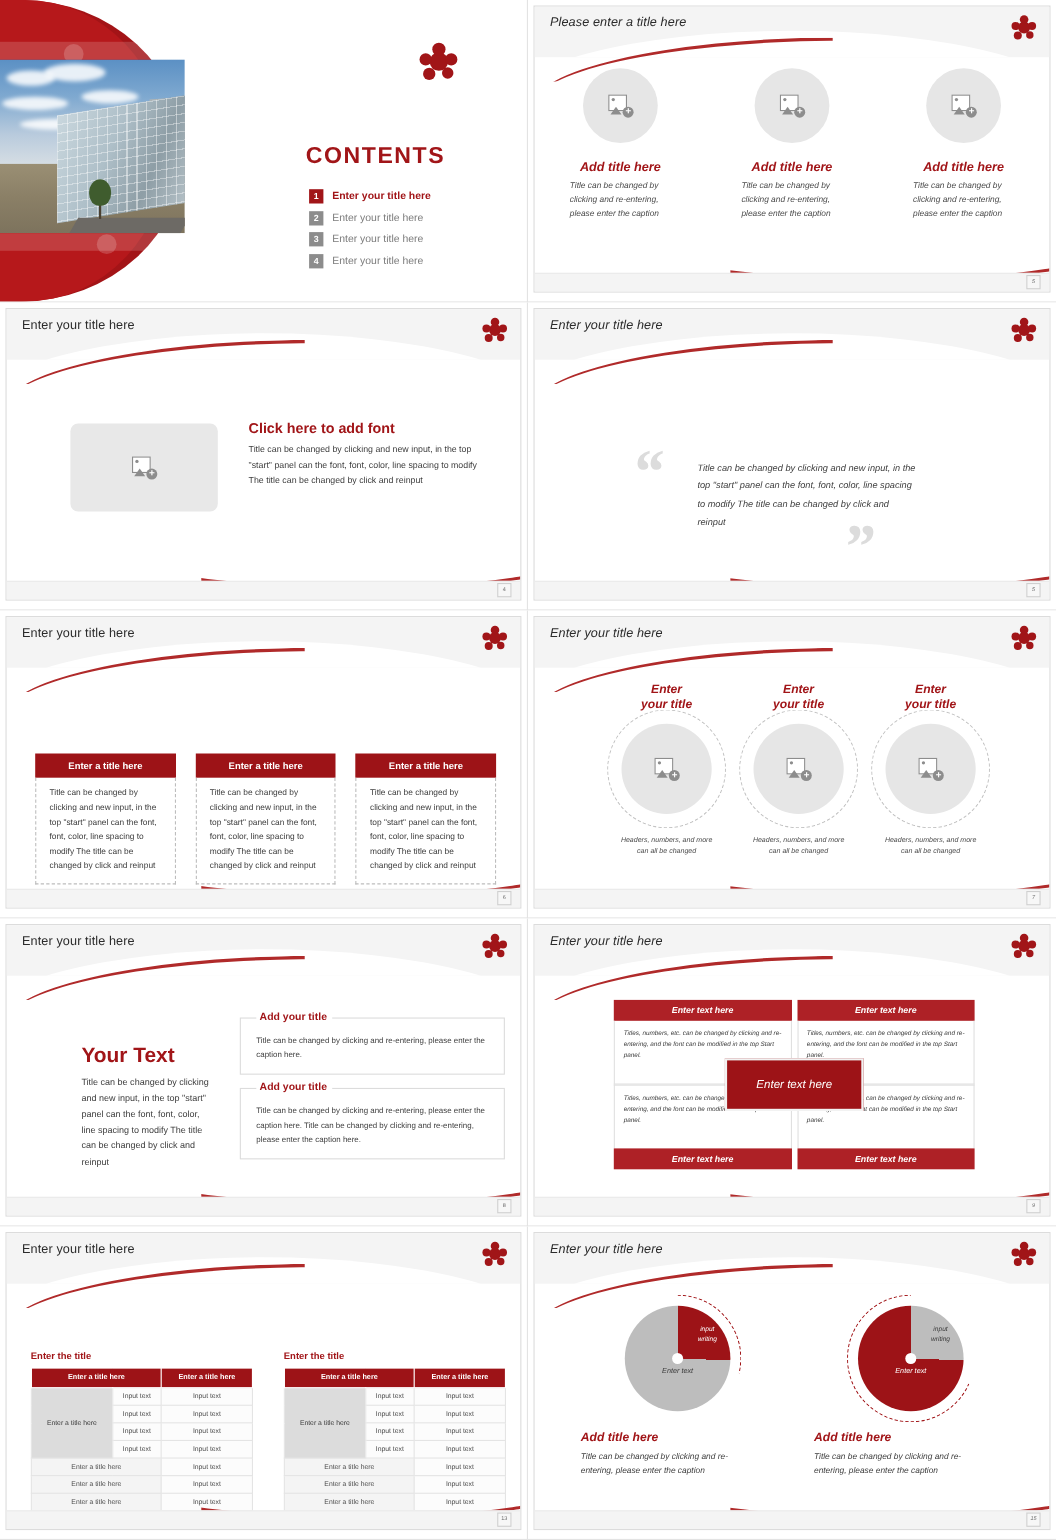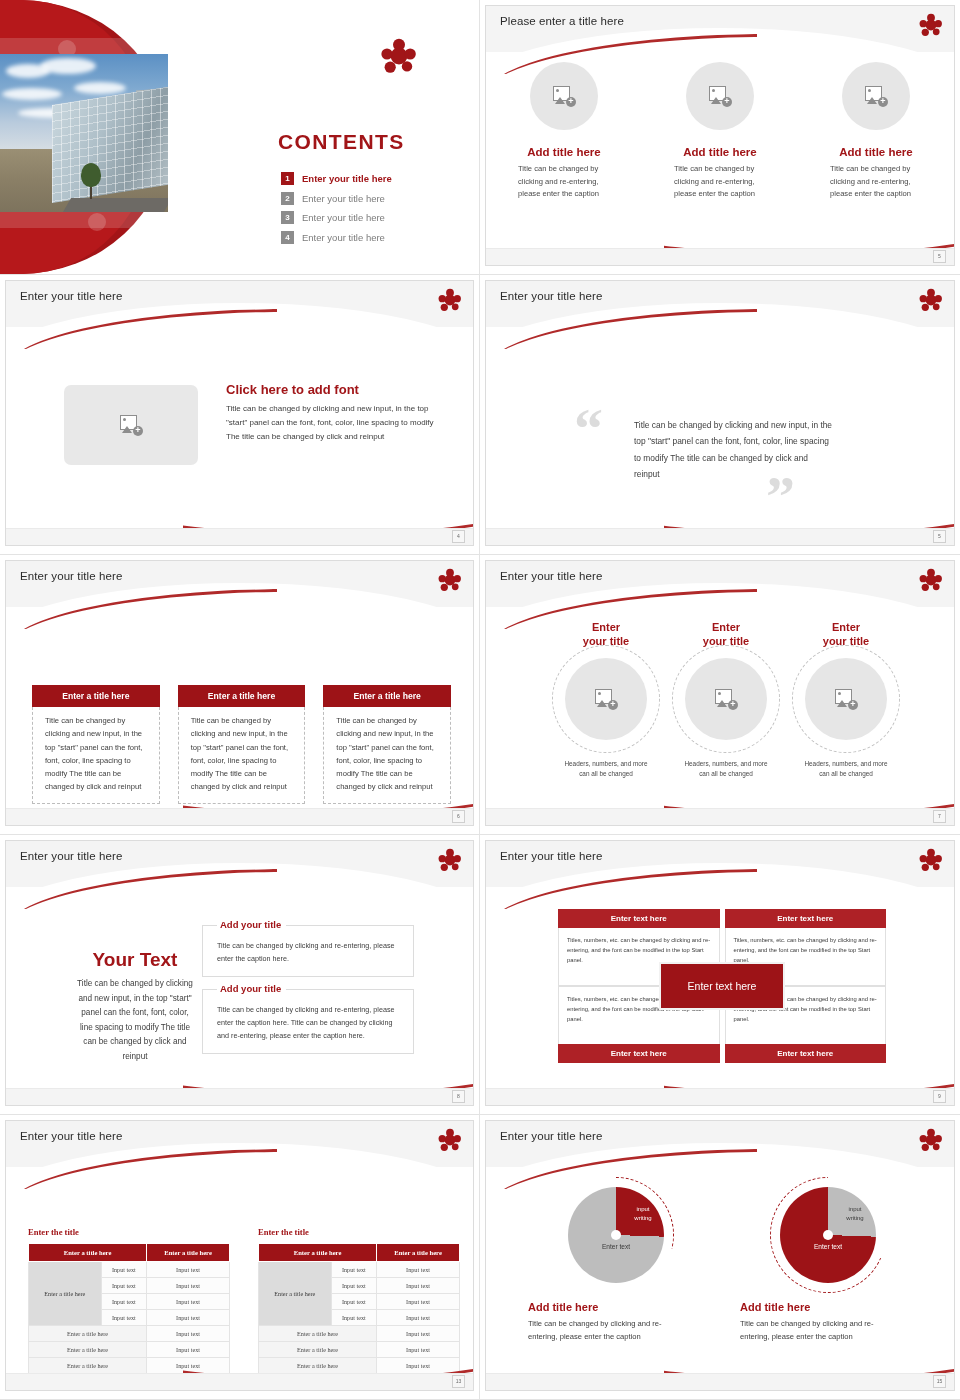--- a/index.html
+++ b/index.html
@@ -15,21 +15,21 @@
     grid-template-rows: 275px 280px 280px 280px 285px;
     width: 960px; height: 1400px;
   }
   .slide {
     position: relative;
     background: #ffffff;
     overflow: hidden;
     border-right: 1px solid #e3e3e3;
     border-bottom: 1px solid #e3e3e3;
   }
-  .slide.r { border-right: none; }
+  .slide.r { border-right: none; font-style: italic; }
 
   
   .inner {
     position: absolute;
     left: 5px; top: 5px; right: 5px; bottom: 8px;
     background: #fff;
     border: 1px solid #dcdcdc;
     overflow: hidden;
   }
   .hdr-band {
@@ -272,24 +272,24 @@
   .s6-disc {
     width: 82px; height: 82px; border-radius: 50%; background: #e6e6e6;
     display: flex; align-items: center; justify-content: center;
   }
   .s6-cap {
     margin-top: 6px; font-size: 6.4px; color: #4a4a4a;
     text-align: center; line-height: 1.6;
   }
 
   
-  .s7-left { position: absolute; left: 68px; top: 62px; width: 122px; text-align: center; }
+  .s7-left { position: absolute; left: 68px; top: 62px; width: 122px; }
   .s7-h { font-size: 19px; font-weight: bold; color: #a11518; }
   .s7-p { margin-top: 6px; font-size: 8.2px; color: #3d3d3d; line-height: 1.78; }
-  .s7-right { position: absolute; left: 196px; top: 38px; width: 212px; }
+  .s7-right { position: absolute; left: 212px; top: 38px; width: 241px; }
   .s7-box {
     border: 1px solid #dcdcdc; padding: 12px 14px 10px; margin-bottom: 12px;
     position: relative;
   }
   .s7-box-h {
     position: absolute; left: 14px; top: -7px; background: #fff;
     padding: 0 5px 0 3px;
     font-size: 9.5px; font-weight: bold; color: #a11518;
   }
   .s7-box-p { font-size: 7.2px; color: #3d3d3d; line-height: 1.8; margin-top: 2px; }
@@ -311,21 +311,21 @@
   .s8-center {
     position: absolute; left: 50%; top: 50%;
     transform: translate(-50%, -50%);
     width: 126px; height: 48px;
     background: #9d1317; border: 2px solid #f2f2f2;
     color: #fff; font-size: 10.5px;
     display: flex; align-items: center; justify-content: center;
   }
 
   
-  .t-wrap { position: absolute; top: 60px; font-family: Liberation Serif, serif; }
+  .t-wrap { position: absolute; top: 60px; }
   .t-wrap.left { left: 22px; }
   .t-wrap.right { left: 252px; }
   .t-title { font-size: 8.6px; font-weight: bold; color: #a11518; margin-bottom: 6px; }
   table.tbl { border-collapse: collapse; width: 202px; }
   table.tbl th {
     background: #9d1317; color: #fff; font-size: 6.6px; font-weight: bold;
     padding: 5px 2px; border: 1px solid #fff;
   }
   table.tbl td {
     border: 1px solid #e4e4e4; font-size: 6.2px; color: #4a4a4a;

